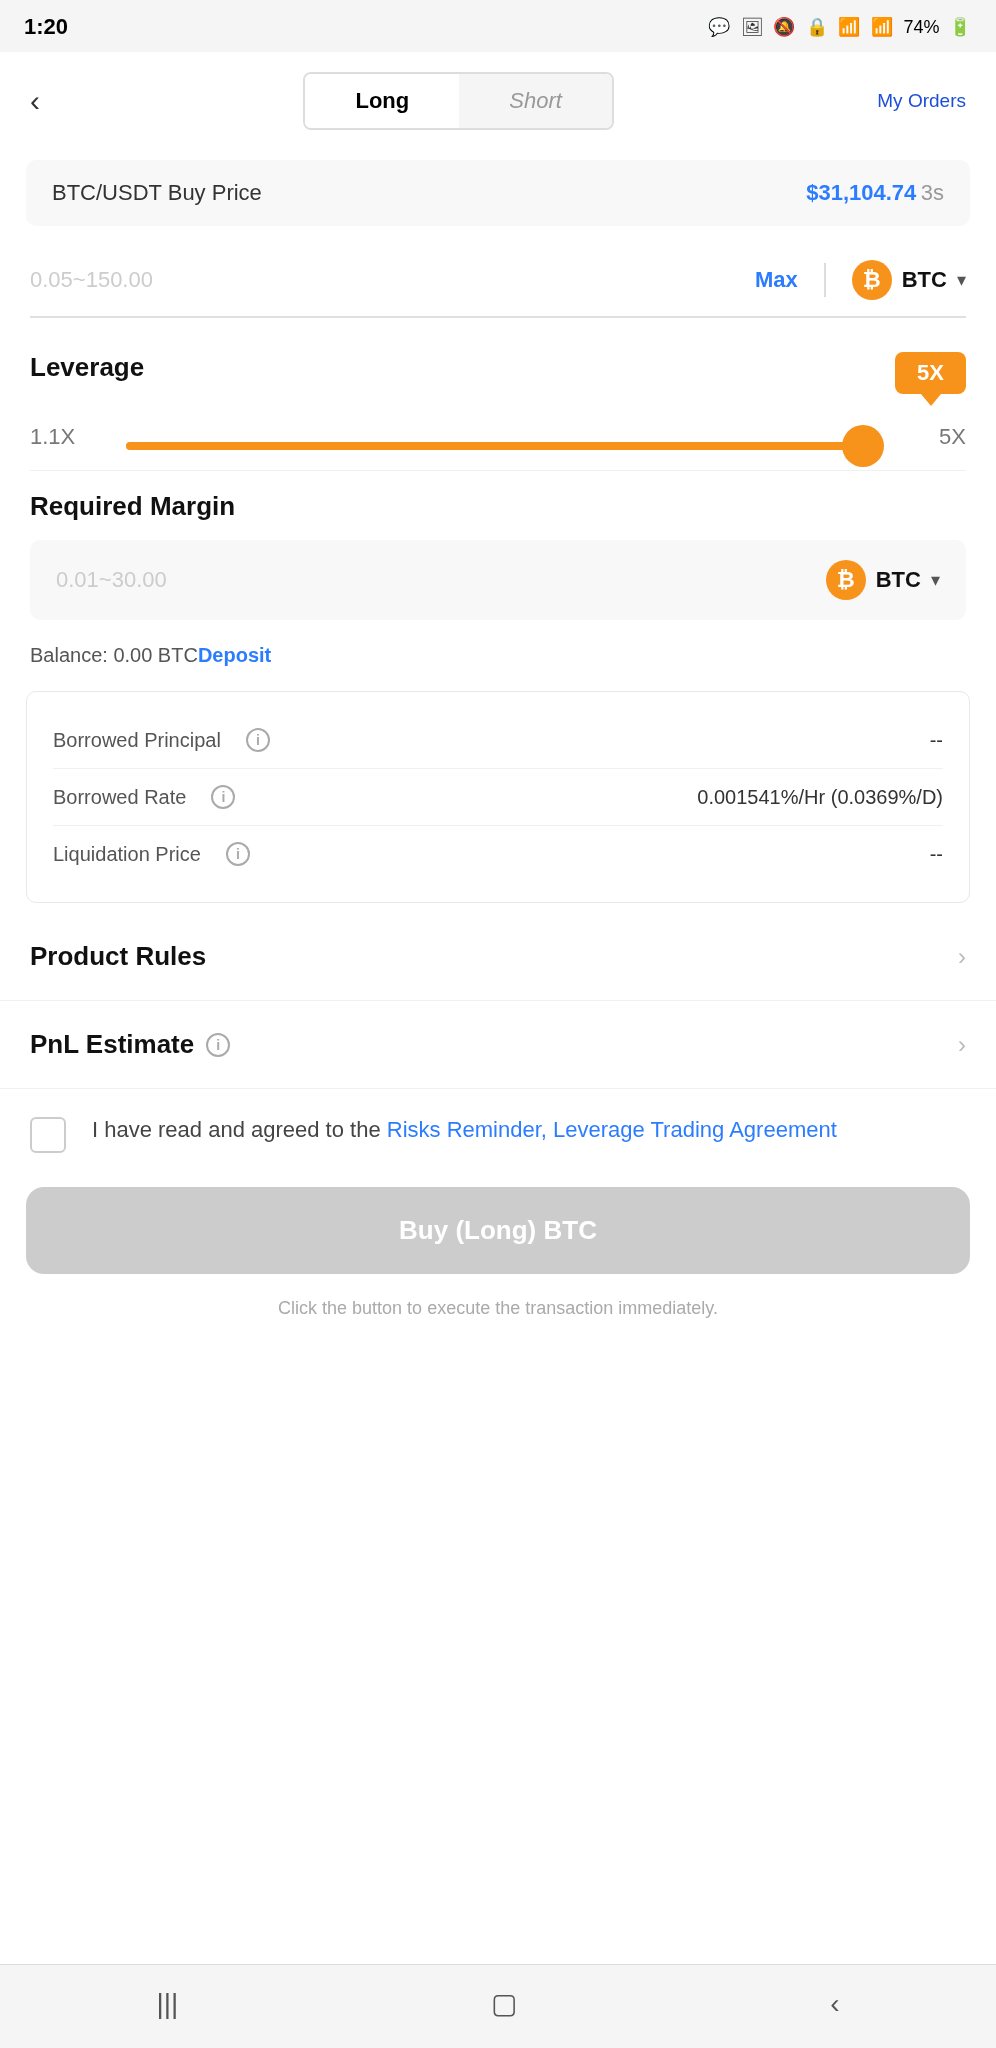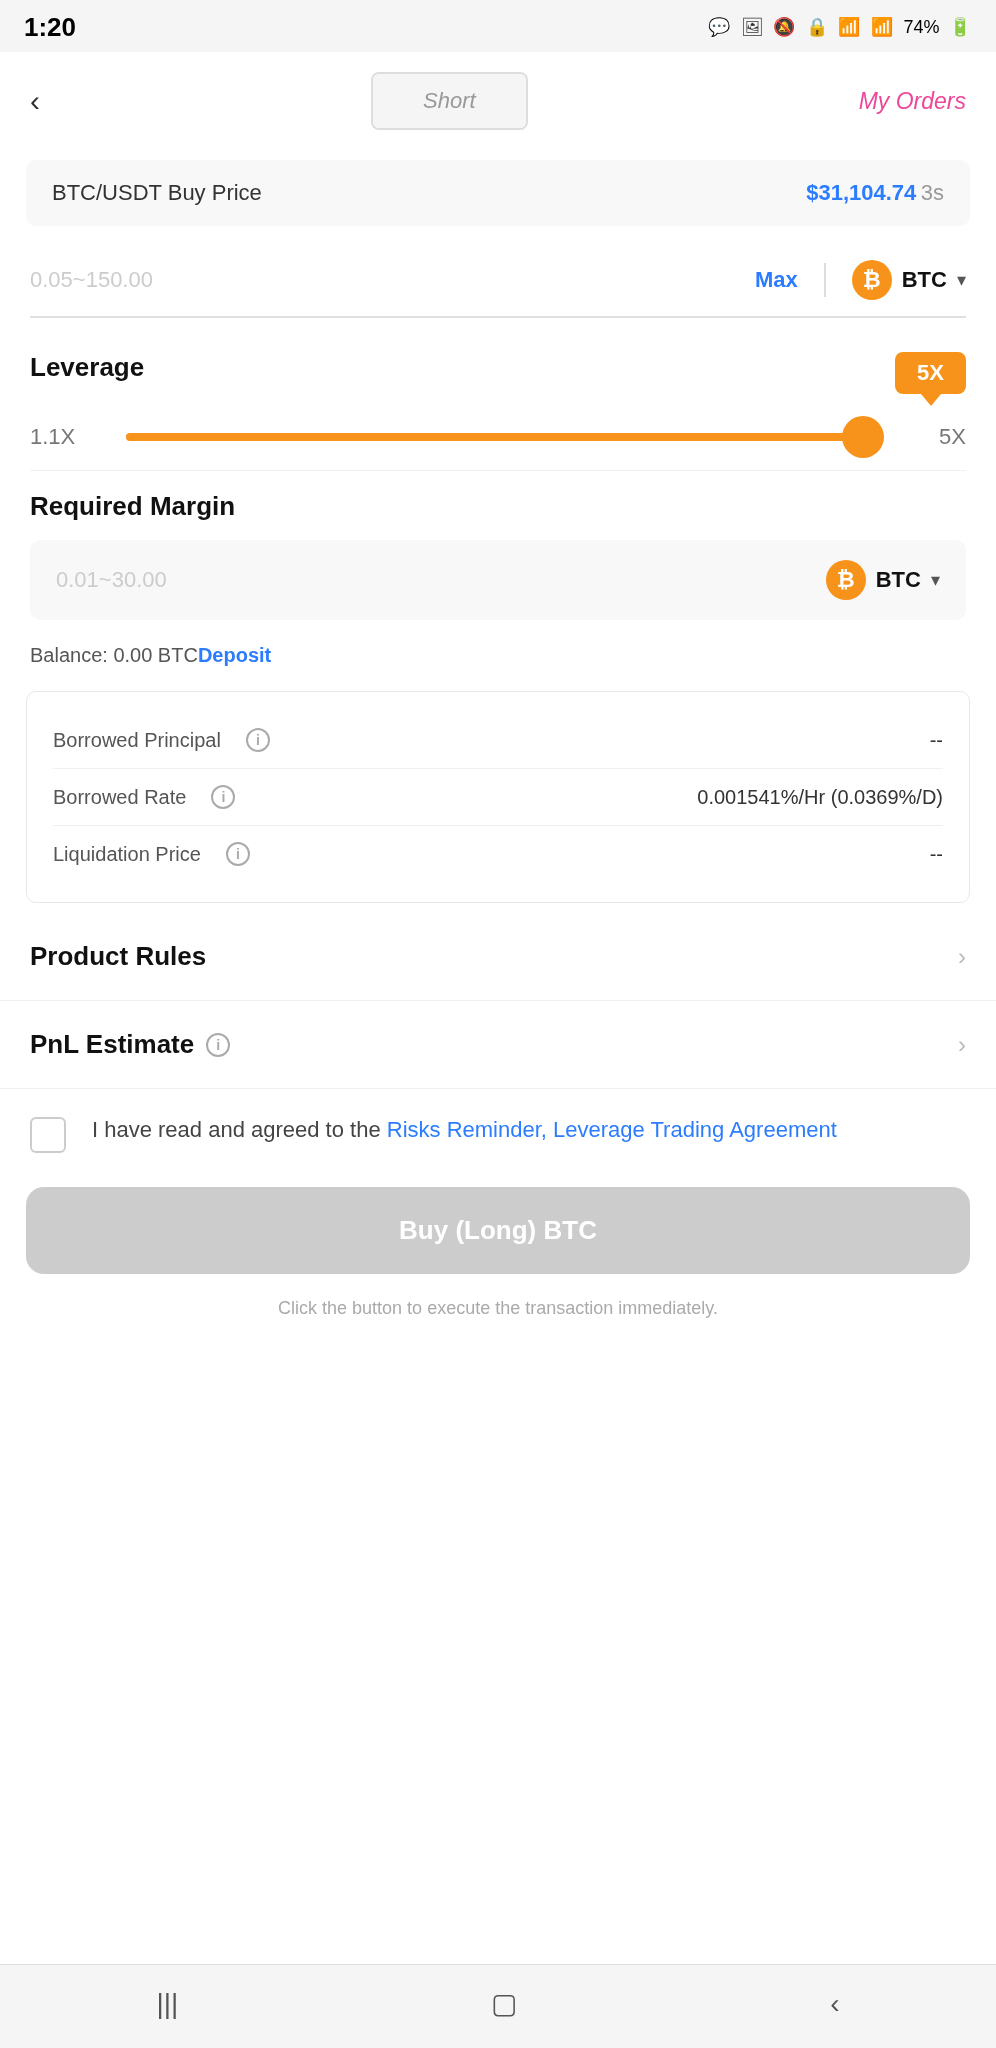--- a/index.html
+++ b/index.html
@@ -15,21 +15,21 @@
     
     .status-bar {
       background: #f5f5f5;
       display: flex;
       justify-content: space-between;
       align-items: center;
       padding: 10px 24px 8px;
       height: 52px;
     }
     .status-time {
-      font-size: 26px;
+      font-size: 22px;
       font-weight: 600;
       color: #000;
     }
     .status-icons {
       display: flex;
       align-items: center;
       gap: 10px;
     }
     .status-icon {
       font-size: 18px;
@@ -72,25 +72,24 @@
       background: #fff;
       color: #000;
       font-weight: 700;
     }
     .toggle-btn.inactive {
       background: #f5f5f5;
       color: #999;
       font-style: italic;
     }
     .my-orders-btn {
-      font-size: 23px;
-      color: #ec4899;
-      font-weight: 500;
-      cursor: pointer;
-      font-style: italic;
+      font-size: 19px;
+      color: #1d4ed8;
+      font-weight: 500;
+      cursor: pointer;
     }
 
     
     .price-banner {
       margin: 10px 26px;
       background: #f8f8f8;
       border-radius: 10px;
       padding: 20px 26px;
       display: flex;
       justify-content: space-between;
@@ -206,21 +205,21 @@
       bottom: -12px;
       left: 50%;
       transform: translateX(-50%);
       border-left: 10px solid transparent;
       border-right: 10px solid transparent;
       border-top: 12px solid #f7931a;
     }
 
     .slider-container {
       display: flex;
-      align-items: center;
+      align-items: flex-end;
       gap: 36px;
       margin-top: 20px;
     }
     .slider-min {
       font-size: 22px;
       color: #777;
       font-weight: 500;
       min-width: 60px;
     }
     .slider-max {
@@ -432,20 +431,21 @@
     <span class="status-icon">📶</span>
     <span class="status-battery">74%</span>
     <span class="status-icon">🔋</span>
   </div>
 </div>
 
 
 <div class="header-nav">
   <span class="back-btn">‹</span>
   <div class="toggle-group">
+    <button class="toggle-btn active">Long</button>
     <button class="toggle-btn inactive">Short</button>
   </div>
   <span class="my-orders-btn">My Orders</span>
 </div>
 
 
 <div class="price-banner">
   <span class="price-label">BTC/USDT Buy Price</span>
   <div>
     <span class="price-value">$31,104.74</span>

